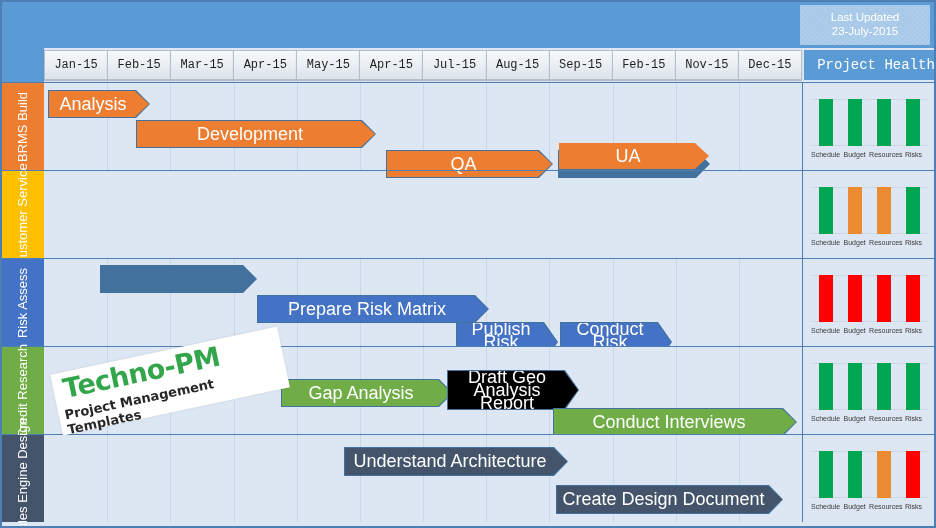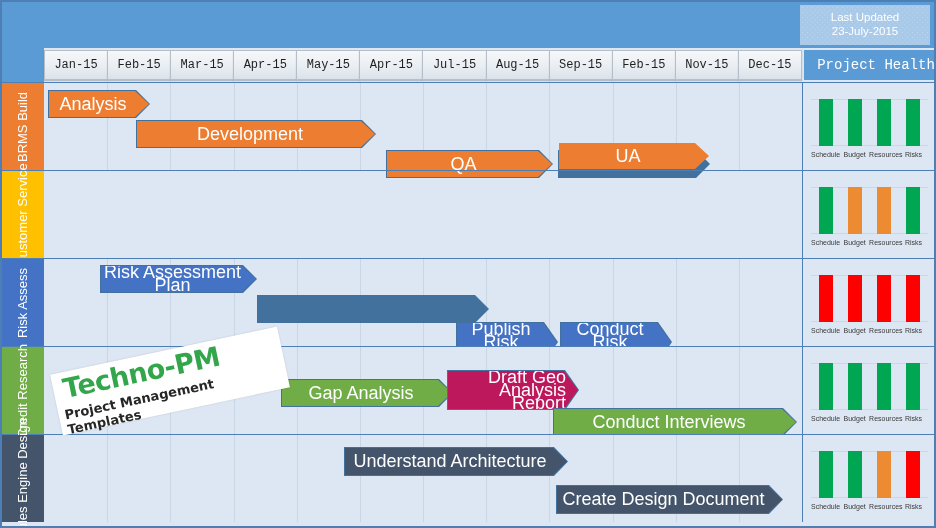--- a/index.html
+++ b/index.html
@@ -355,22 +355,22 @@
           <div class="gridline" style="left: 189.5px;"></div>
           <div class="gridline" style="left: 252.667px;"></div>
           <div class="gridline" style="left: 315.833px;"></div>
           <div class="gridline" style="left: 379px;"></div>
           <div class="gridline" style="left: 442.167px;"></div>
           <div class="gridline" style="left: 505.333px;"></div>
           <div class="gridline" style="left: 568.5px;"></div>
           <div class="gridline" style="left: 631.667px;"></div>
           <div class="gridline" style="left: 694.833px;"></div>
           <div class="bar-outline" style="left: 56px; top: 6px; width: 157px; height: 28px;"></div>
-          <div class="bar" style="left: 57px; top: 7px; width: 155px; height: 26px; background: rgb(68, 114, 196); filter: none;">Risk Assessment Plan</div>
           <div class="bar-outline" style="left: 213px; top: 36px; width: 232px; height: 28px;"></div>
+          <div class="bar" style="left: 214px; top: 37px; width: 230px; height: 26px; background: rgb(68, 114, 196); filter: none;">Prepare Risk Matrix</div>
           <div class="bar-outline" style="left: 412px; top: 63px; width: 102px; height: 40px;"></div>
           <div class="bar" style="left: 413px; top: 64px; width: 100px; height: 38px; background: rgb(68, 114, 196); filter: none;">Publish Risk Matrix</div>
           <div class="bar-outline" style="left: 516px; top: 63px; width: 112px; height: 40px;"></div>
           <div class="bar" style="left: 517px; top: 64px; width: 110px; height: 38px; background: rgb(68, 114, 196); filter: none;">Conduct Risk Workshop</div>
         </div>
         <div class="health-panel">
           <div class="health-chart">
             <div class="health-gridline" style="top: 6px;"></div>
             <div class="health-axis"></div>
             <div class="health-bars">
@@ -400,21 +400,21 @@
           <div class="gridline" style="left: 315.833px;"></div>
           <div class="gridline" style="left: 379px;"></div>
           <div class="gridline" style="left: 442.167px;"></div>
           <div class="gridline" style="left: 505.333px;"></div>
           <div class="gridline" style="left: 568.5px;"></div>
           <div class="gridline" style="left: 631.667px;"></div>
           <div class="gridline" style="left: 694.833px;"></div>
           <div class="bar-outline" style="left: 237px; top: 32px; width: 172px; height: 28px;"></div>
           <div class="bar" style="left: 238px; top: 33px; width: 170px; height: 26px; background: rgb(112, 173, 71); filter: none;">Gap Analysis</div>
           <div class="bar-outline" style="left: 403px; top: 23px; width: 132px; height: 40px;"></div>
-          <div class="bar" style="left: 404px; top: 24px; width: 130px; height: 38px; background: #be185d; filter: none; text-align: right;">Draft Geo Analysis Report</div>
+          <div class="bar" style="left: 404px; top: 24px; width: 130px; height: 38px; background: #000000; filter: none;">Draft Geo Analysis Report</div>
           <div class="bar-outline" style="left: 509px; top: 61px; width: 244px; height: 28px;"></div>
           <div class="bar" style="left: 510px; top: 62px; width: 242px; height: 26px; background: rgb(112, 173, 71); filter: none;">Conduct Interviews</div>
         </div>
         <div class="health-panel">
           <div class="health-chart">
             <div class="health-gridline" style="top: 6px;"></div>
             <div class="health-axis"></div>
             <div class="health-bars">
               <div class="health-bar" style="background: rgb(0, 166, 81);"></div>
               <div class="health-bar" style="background: rgb(0, 166, 81);"></div>

